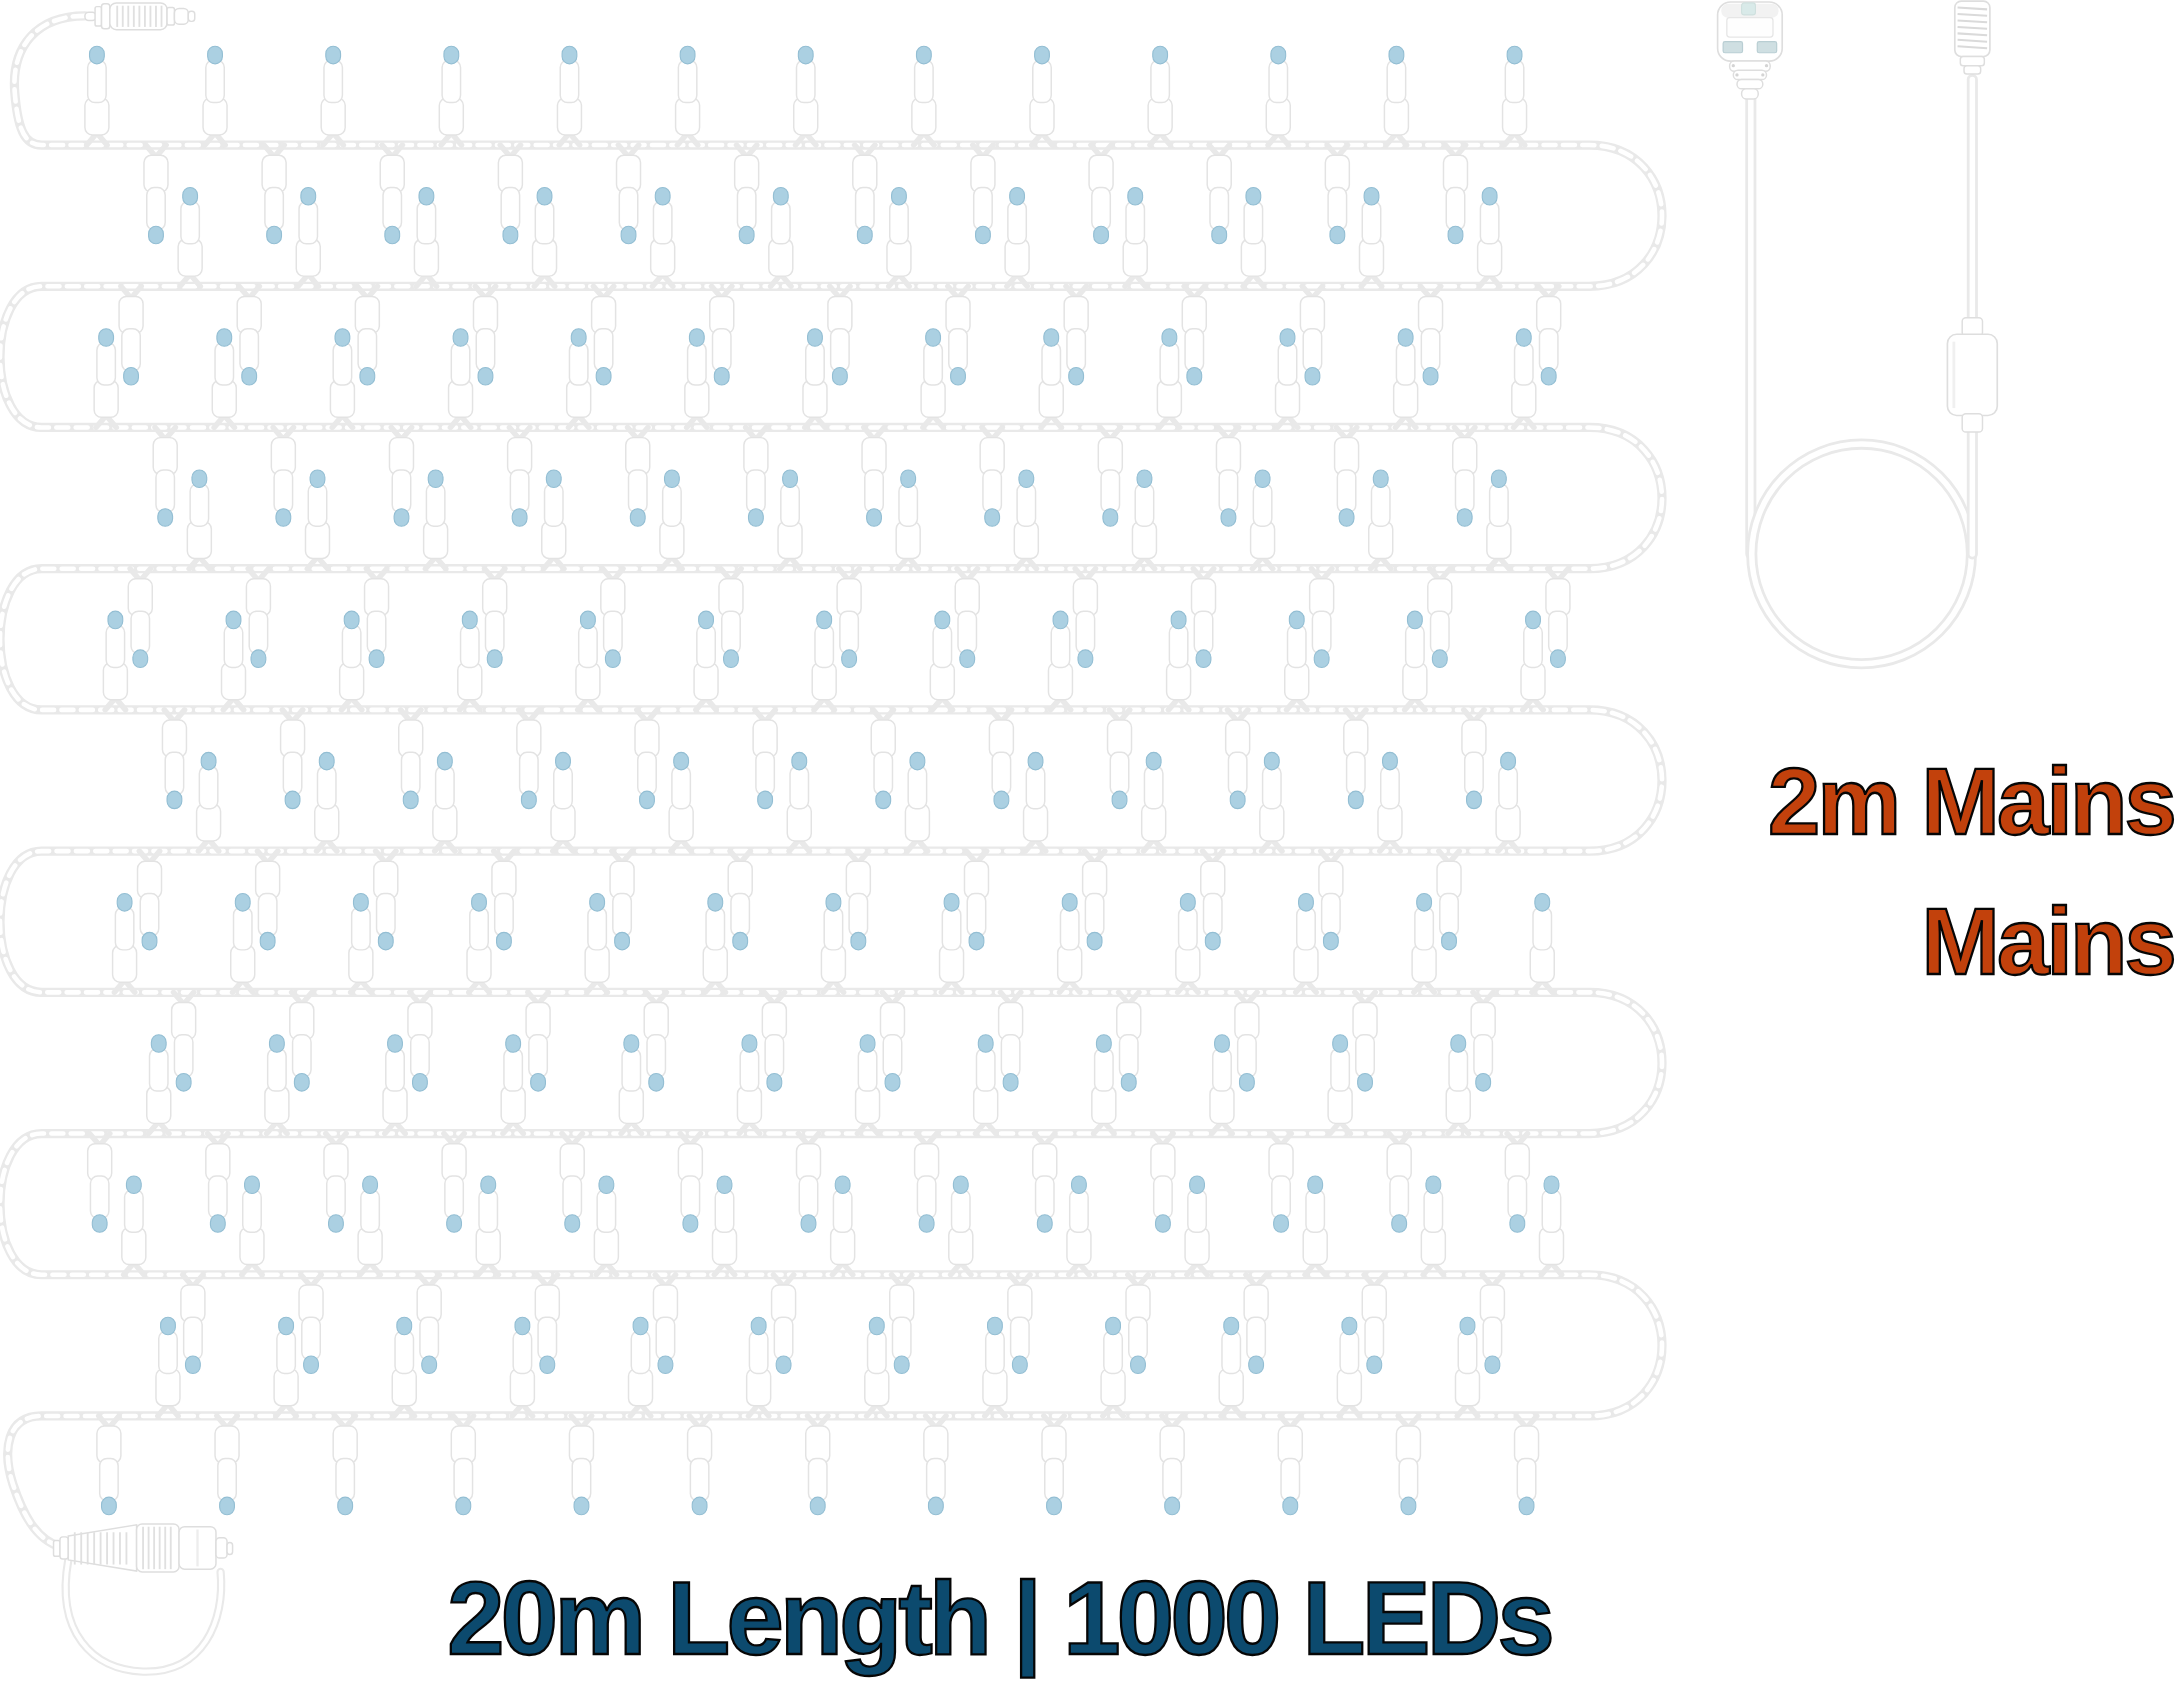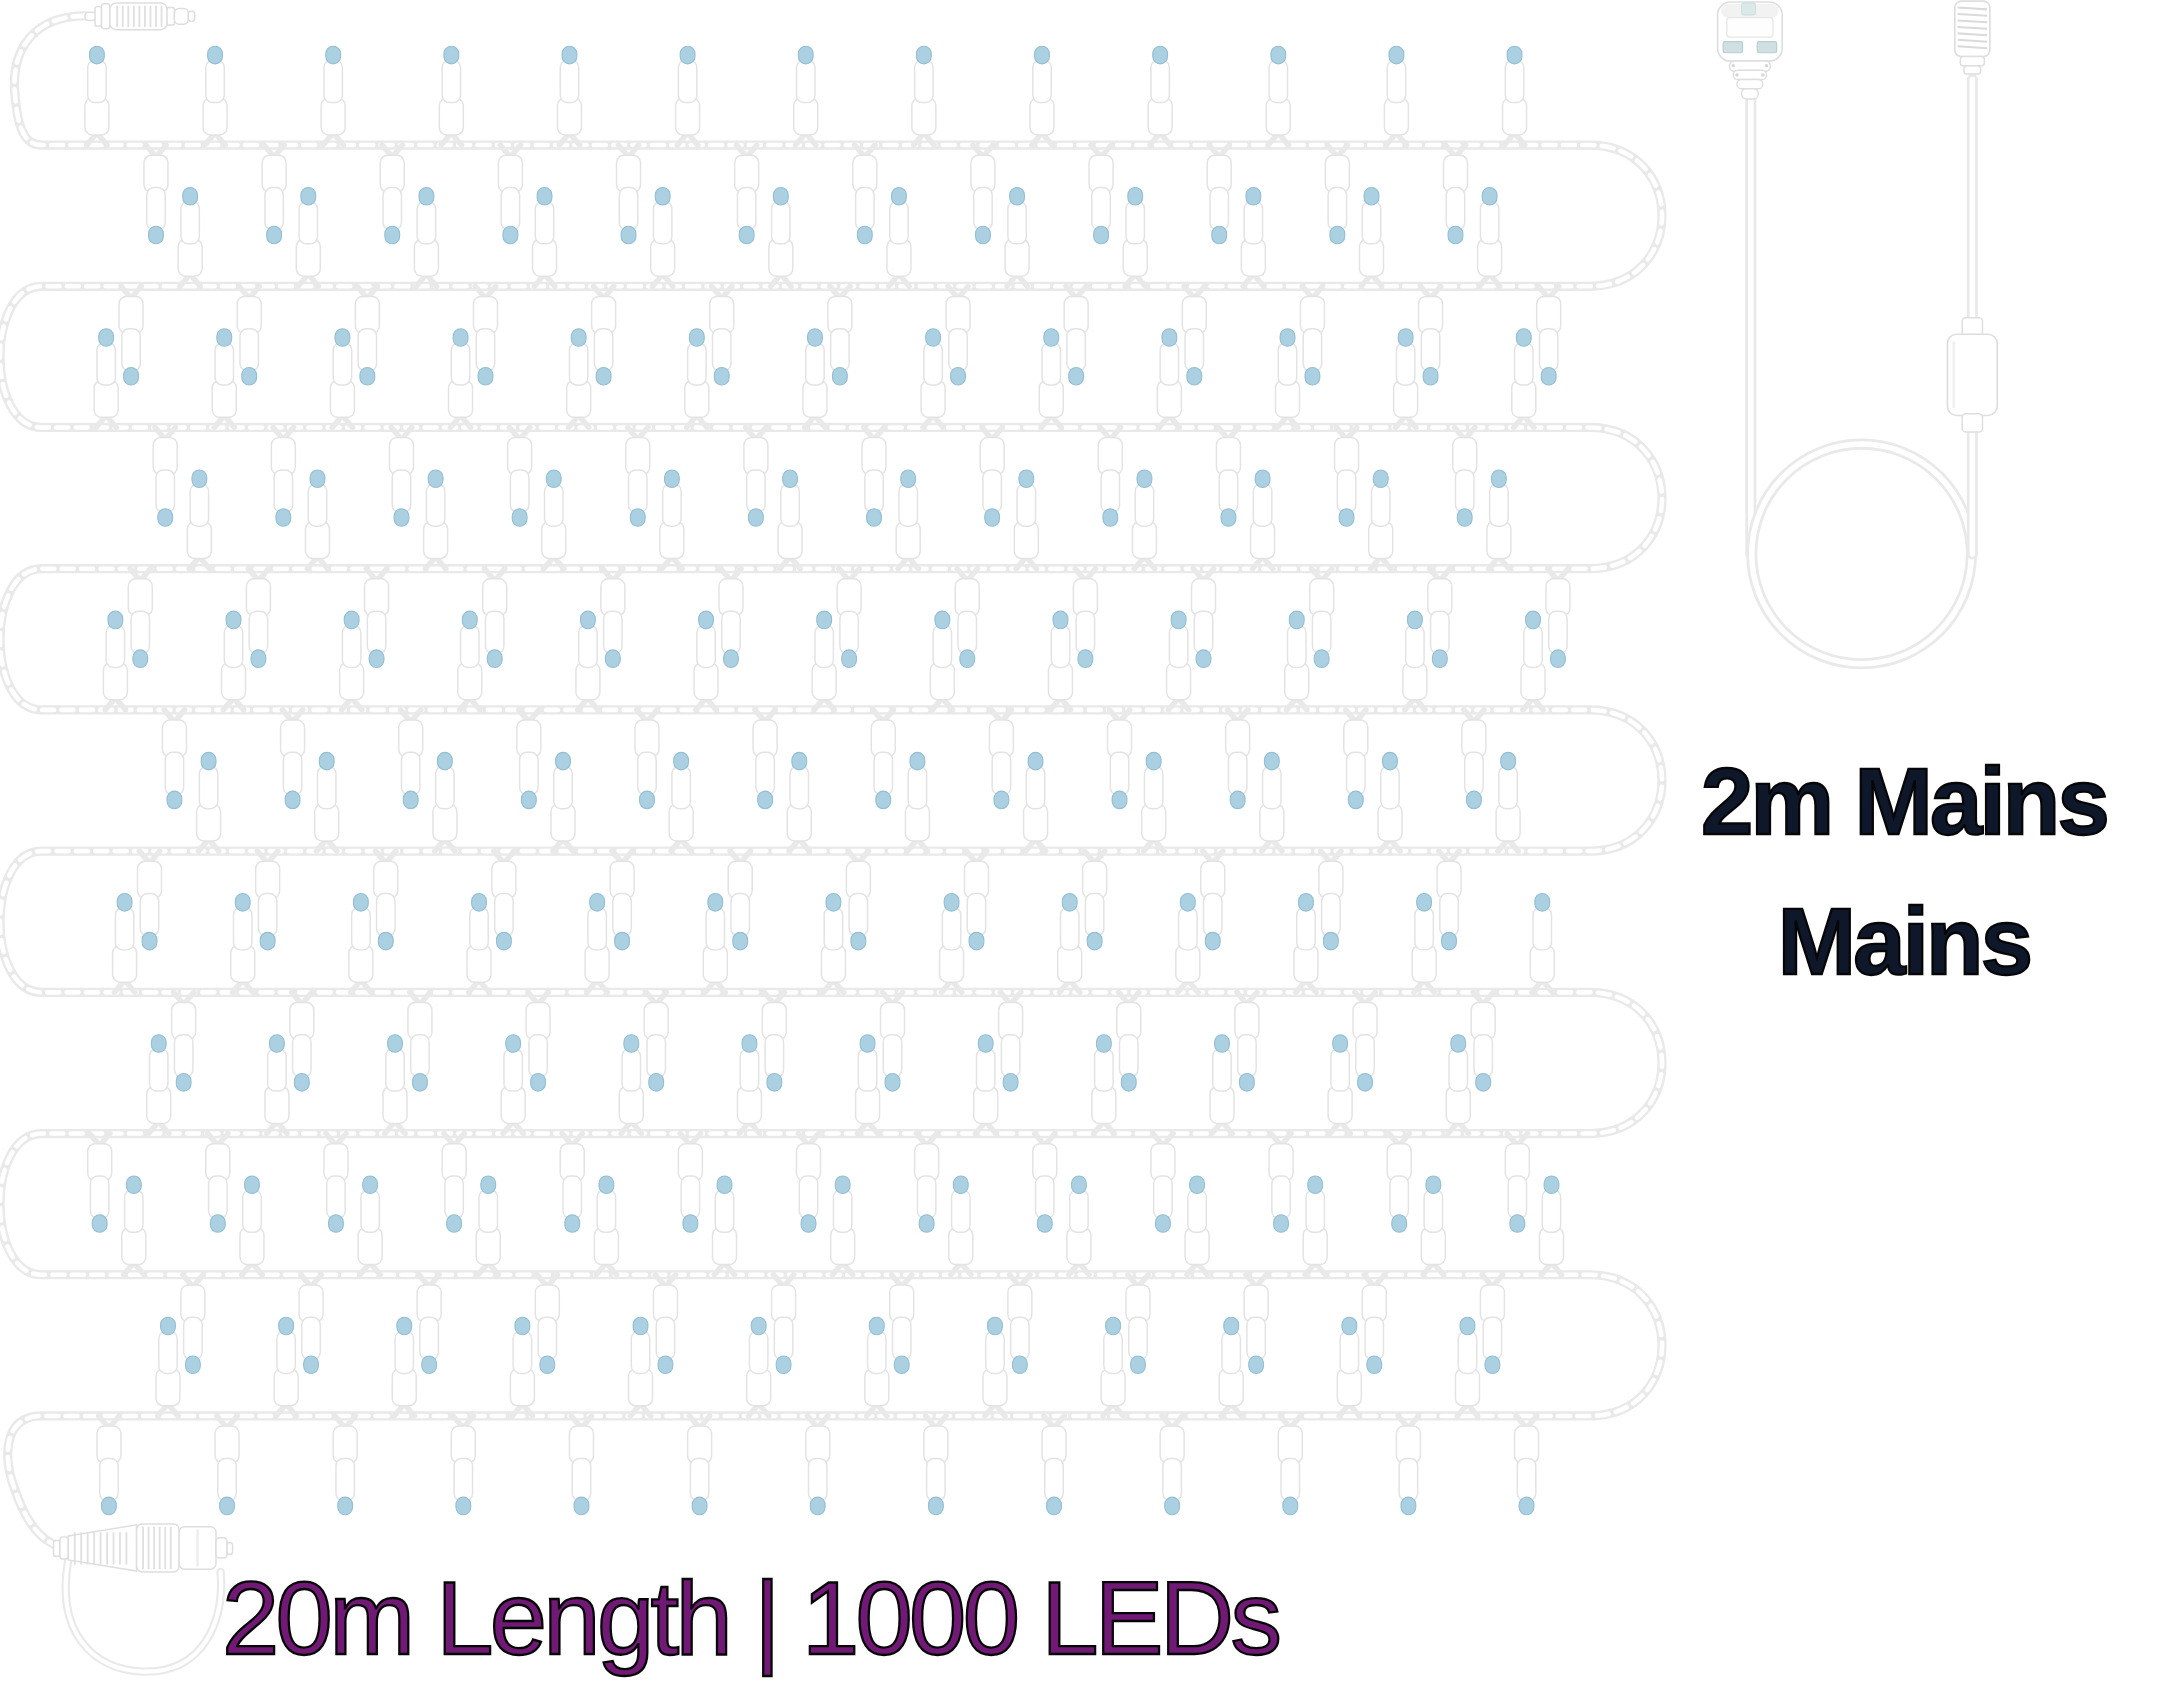--- a/index.html
+++ b/index.html
@@ -7,39 +7,39 @@
     position:relative;
     width:2180px;height:1693px;
     background:#ffffff;
     overflow:hidden;
     font-family:"Liberation Sans", sans-serif;
   }
   .stage svg{position:absolute;left:0;top:0;}
   .mains-label{
     position:absolute;
     left:1634px;top:732px;width:540px;
-    text-align:center;
+    text-align:right;
     font-family:"Liberation Sans", sans-serif;
     font-weight:900;
     font-size:94px;
     line-height:140px;
     letter-spacing:-2.8px;
-    color:#0f172a;
+    color:#c2410c;
     -webkit-text-stroke:2.3px #060606;
   }
   .length-label{
     position:absolute;
     left:222px;top:1563px;width:1329px;
-    text-align:left;
+    text-align:right;
     font-family:"Liberation Sans", sans-serif;
-    font-weight:400;
+    font-weight:700;
     font-size:103px;
     line-height:111px;
     letter-spacing:-3.7px;
-    color:#701a75;
+    color:#0c4a6e;
     -webkit-text-stroke:2.3px #060606;
     white-space:nowrap;
   }
 </style>
 </head>
 <body>
 
 <div class="stage">
   <svg viewBox="0 0 2362 1834" width="2180" height="1693">
       <g>

